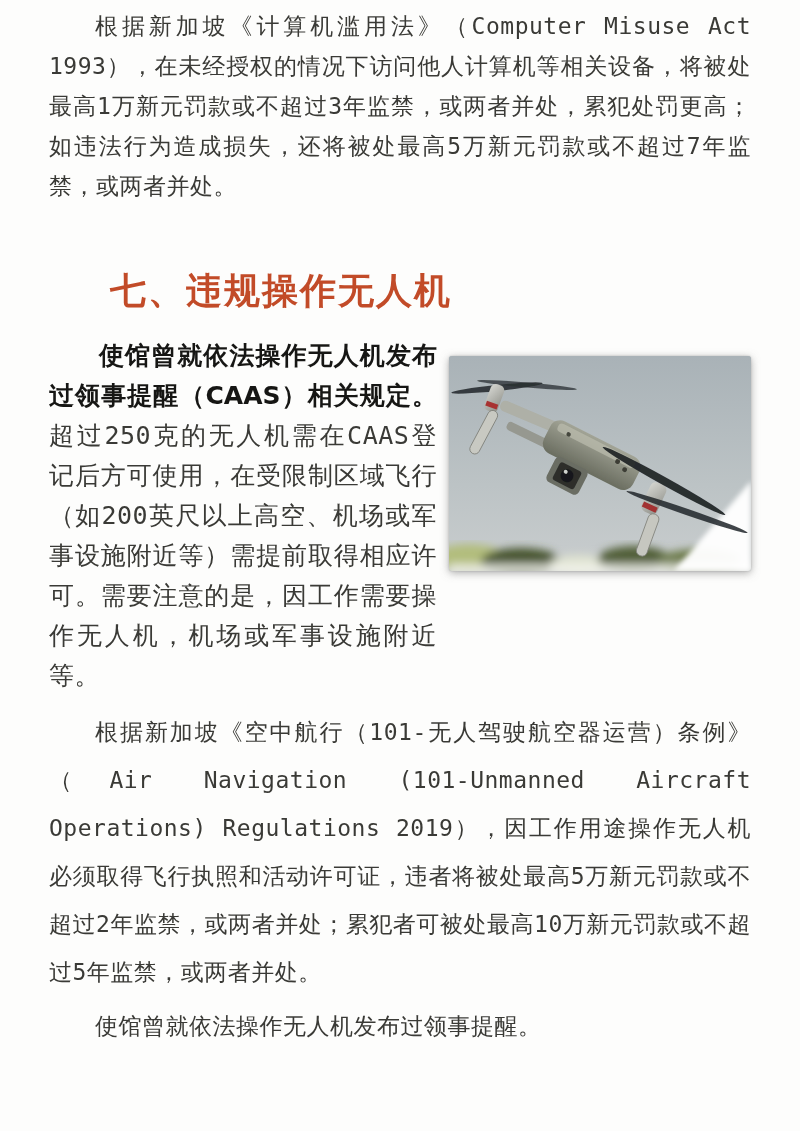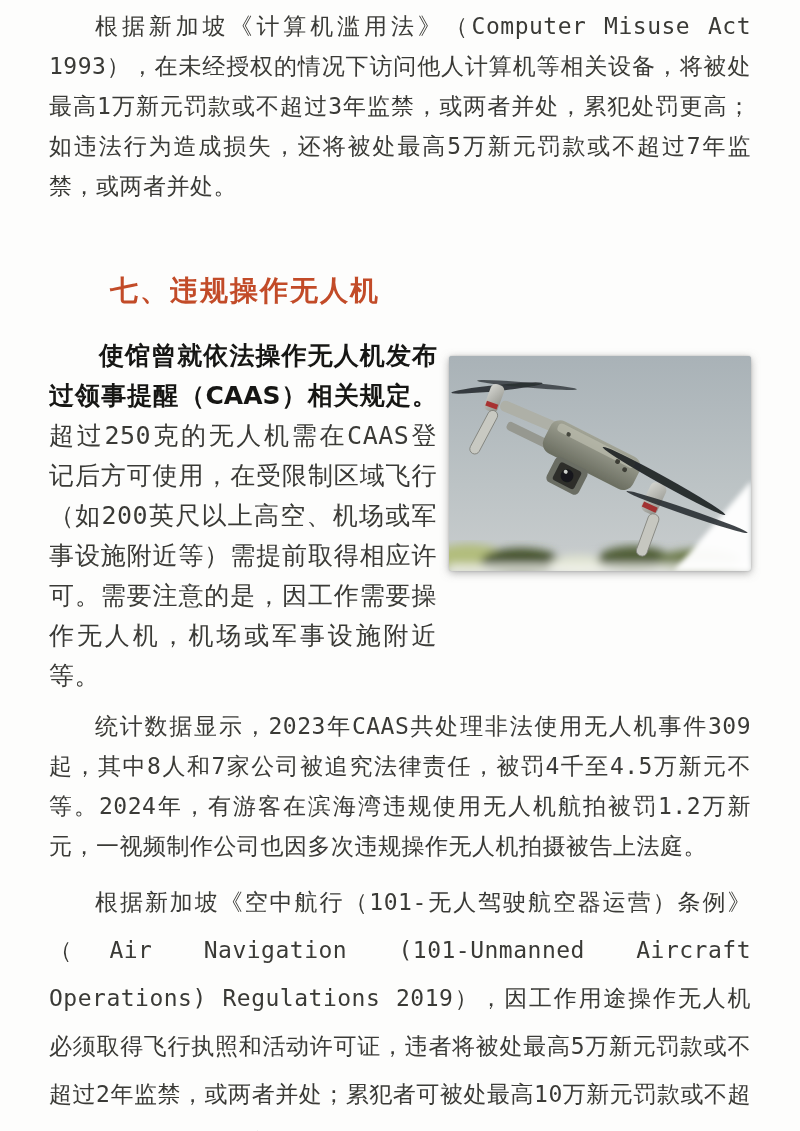--- a/index.html
+++ b/index.html
@@ -19,21 +19,21 @@
   p { margin: 0; text-align: justify; }
   .indent { text-indent: 2em; }
   .body-para {
     font-size: 23px;
     line-height: 40px;
     letter-spacing: 0.5px;
   }
   .section-heading {
     margin: 68px 0 0 61px;
     font-family: "DejaVu Sans", "Liberation Sans", sans-serif;
-    font-size: 28px;
+    font-size: 36px;
     line-height: 34px;
     font-weight: bold;
     color: #c24b28;
     letter-spacing: 2px;
   }
   .drone-section { margin-top: 28px; }
   
   .photo-float {
     float: right;
     width: 314px;
@@ -171,19 +171,18 @@
               <ellipse cx="238" cy="156" rx="64" ry="3.2" fill="#22272a" opacity="0.85"></ellipse>
             </g>
           </g>
         </svg>
       </div>
     </div>
 
     <p class="drone-para indent"><strong>使馆曾就依法操作无人机发布过领事提醒（CAAS）相关规定。</strong><span>超过250克的无人机需在CAAS登记后方可使用，在受限制区域飞行（如200英尺以上高空、机场或军事设施附近等）需提前取得相应许可。需要注意的是，因工作需要操作无人机，机场或军事设施附近等。</span></p>
   </div>
 
-  <p class="body-para indent stats-para">统计数据显示，2023年CAAS共处理非法使用无人机事件309起，其中8人和7家公司被追究法律责任，被罚4千至4.5万新元不等。2024年，有游客在滨海湾违规使用无人机航拍被罚1.2万新元，一视频制作公司也因多次违规操作无人机拍摄被告上法庭。</p>
 
   <p class="body-para indent reg-para">根据新加坡《空中航行（101-无人驾驶航空器运营）条例》（Air Navigation (101-Unmanned Aircraft Operations) Regulations 2019），因工作用途操作无人机必须取得飞行执照和活动许可证，违者将被处最高5万新元罚款或不超过2年监禁，或两者并处；累犯者可被处最高10万新元罚款或不超过5年监禁，或两者并处。</p>
 
   <p class="body-para indent closing-para">使馆曾就依法操作无人机发布过领事提醒。</p>
 
 </div>
 
 </body></html>

